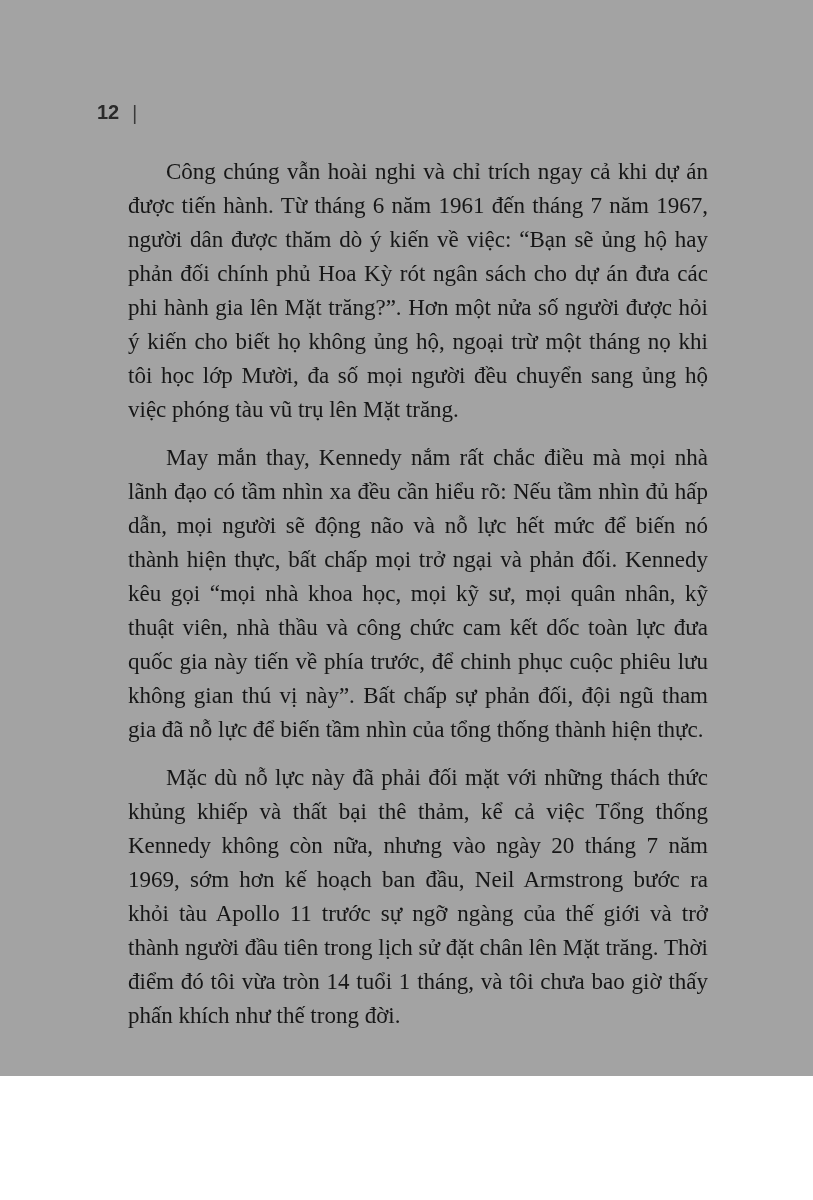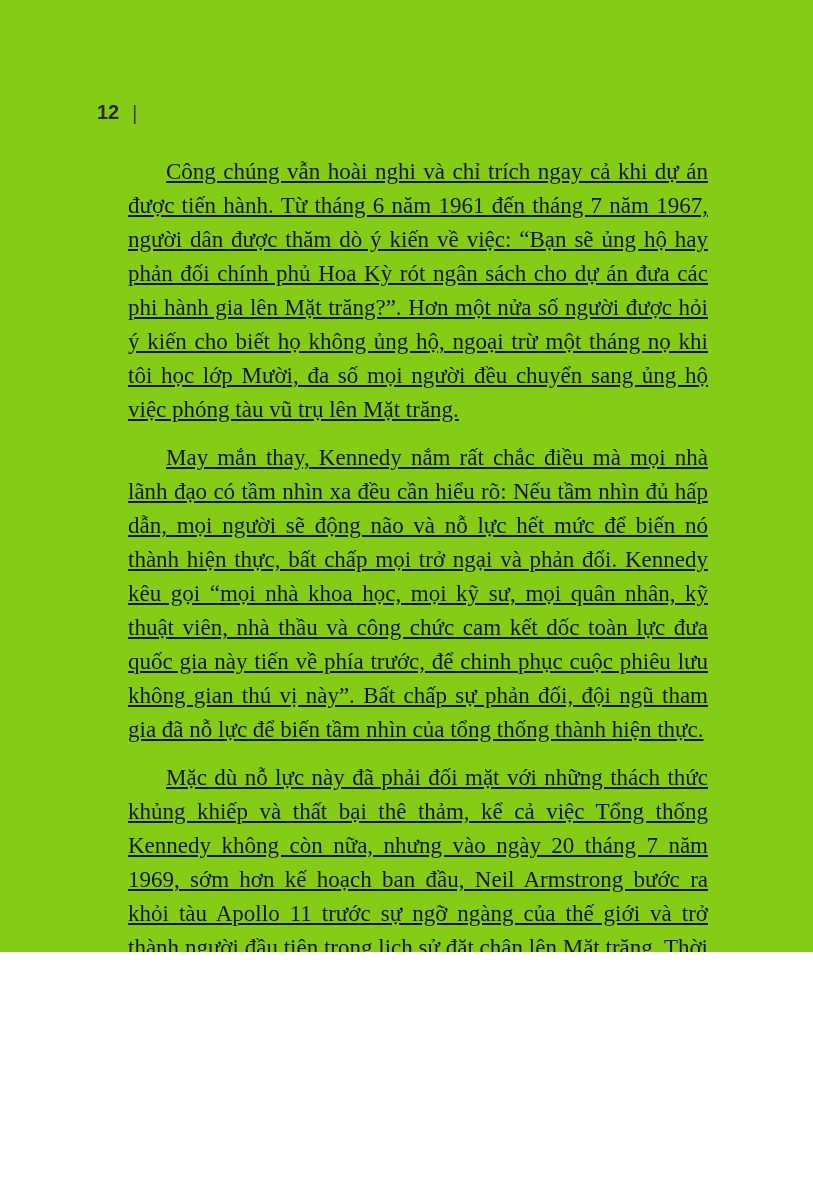--- a/index.html
+++ b/index.html
@@ -1,21 +1,21 @@
 <!DOCTYPE html>
 <html lang="vi"><head>
 <meta charset="utf-8">
 <style>
   * { margin: 0; padding: 0; box-sizing: border-box; }
   html, body { background: #ffffff; }
   .page {
     position: relative;
     width: 813px;
-    height: 952px;
-    background: #84cc16;
+    height: 1076px;
+    background: #a3a3a3;
     overflow: hidden;
     font-family: "Liberation Serif", "DejaVu Serif", serif;
   }
   .page-header {
     position: absolute;
     top: 101px;
     left: 97px;
     right: 60px;
     display: flex;
     align-items: baseline;
@@ -42,21 +42,20 @@
     left: 128px;
     width: 580px;
     color: #161616;
     font-size: 23px;
     line-height: 34px;
     text-align: justify;
   }
   .page-body p {
     text-indent: 38px;
     margin-bottom: 14px;
-    text-decoration: underline;
   }
   .page-body p:last-child { margin-bottom: 8px; }
 </style>
 </head>
 <body>
 
 <div class="page">
 
   <div class="page-header">
     <span class="page-number">12</span>

